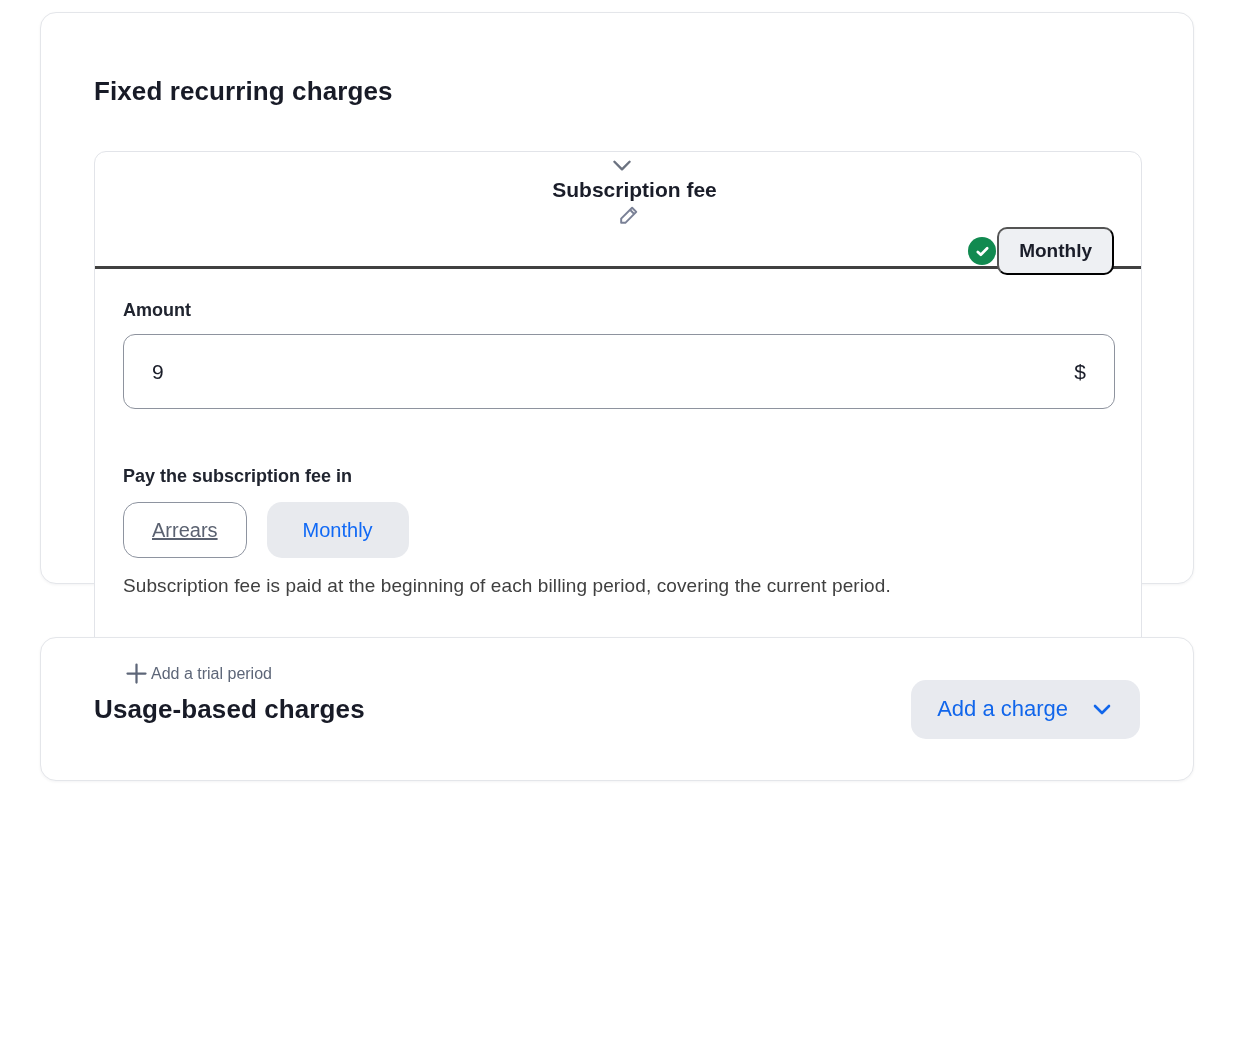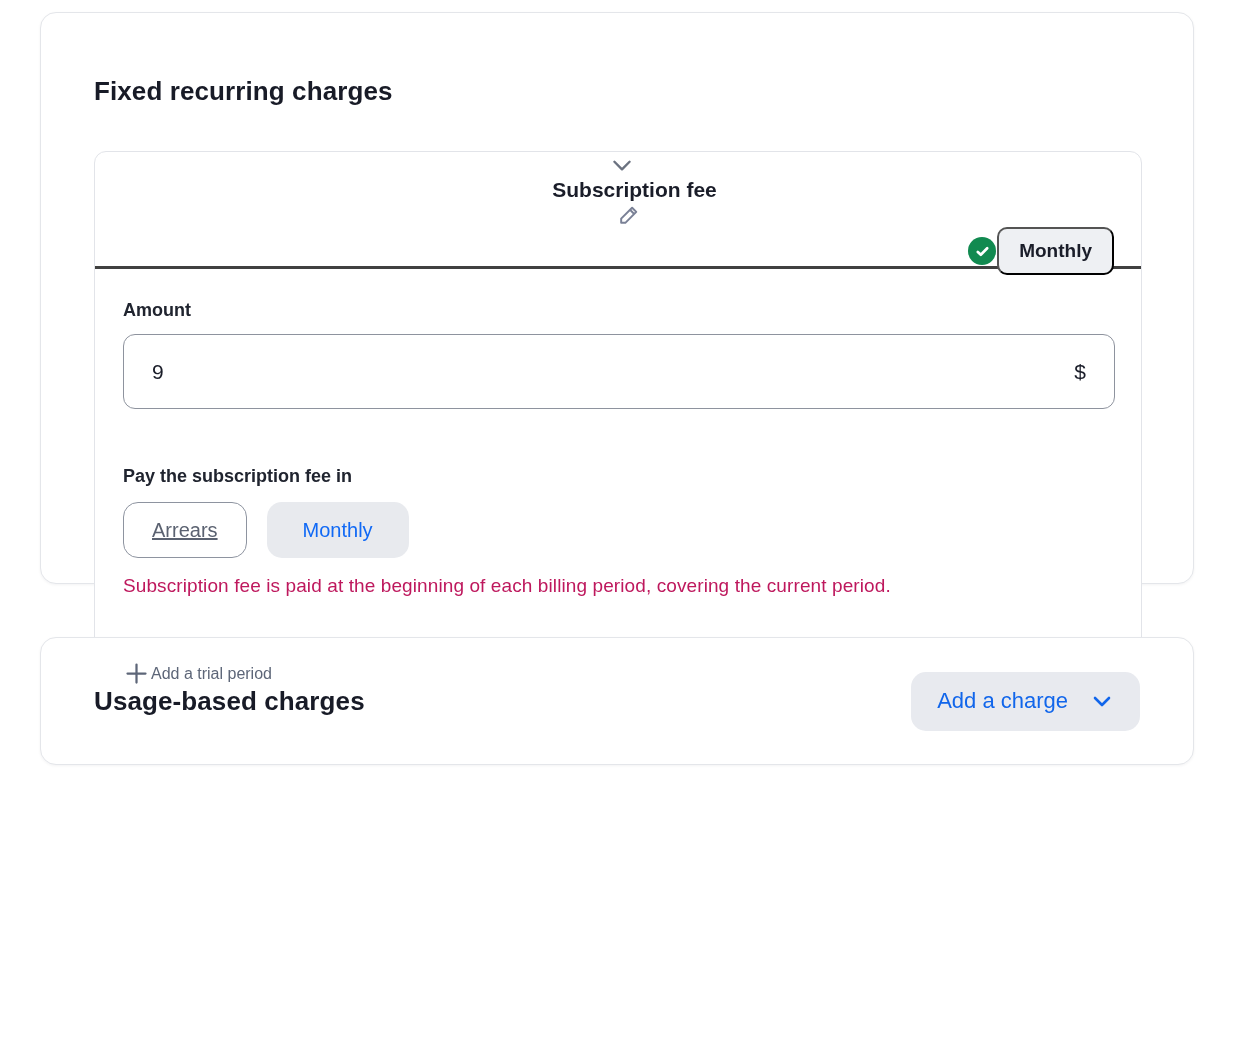--- a/index.html
+++ b/index.html
@@ -21,21 +21,21 @@
     border: 1px solid #e4e6ea;
     border-radius: 16px;
     box-shadow: 0 1px 3px rgba(20,24,40,0.05);
   }
   .card-1 {
     height: 572px;
     padding: 63px 53px 0 53px;
   }
   .card-2 {
     margin-top: 53px;
-    height: 128px;
+    height: 144px;
     padding: 0 53px;
     display: flex;
     align-items: center;
     justify-content: space-between;
   }
   .section-title {
     font-size: 26px;
     font-weight: 700;
     color: #181b27;
     letter-spacing: 0.1px;
@@ -163,21 +163,21 @@
   .toggle-btn.selected {
     background: #e8eaee;
     border: none;
     color: #1069f5;
     font-weight: 500;
     padding: 0 36px;
   }
   .help-text {
     margin-top: 17px;
     font-size: 19px;
-    color: #be185d;
+    color: #404040;
     letter-spacing: 0.1px;
   }
   .add-trial-btn {
     margin-top: 63px;
     background: none;
     border: none;
     cursor: pointer;
     display: flex;
     align-items: center;
     gap: 1px;

